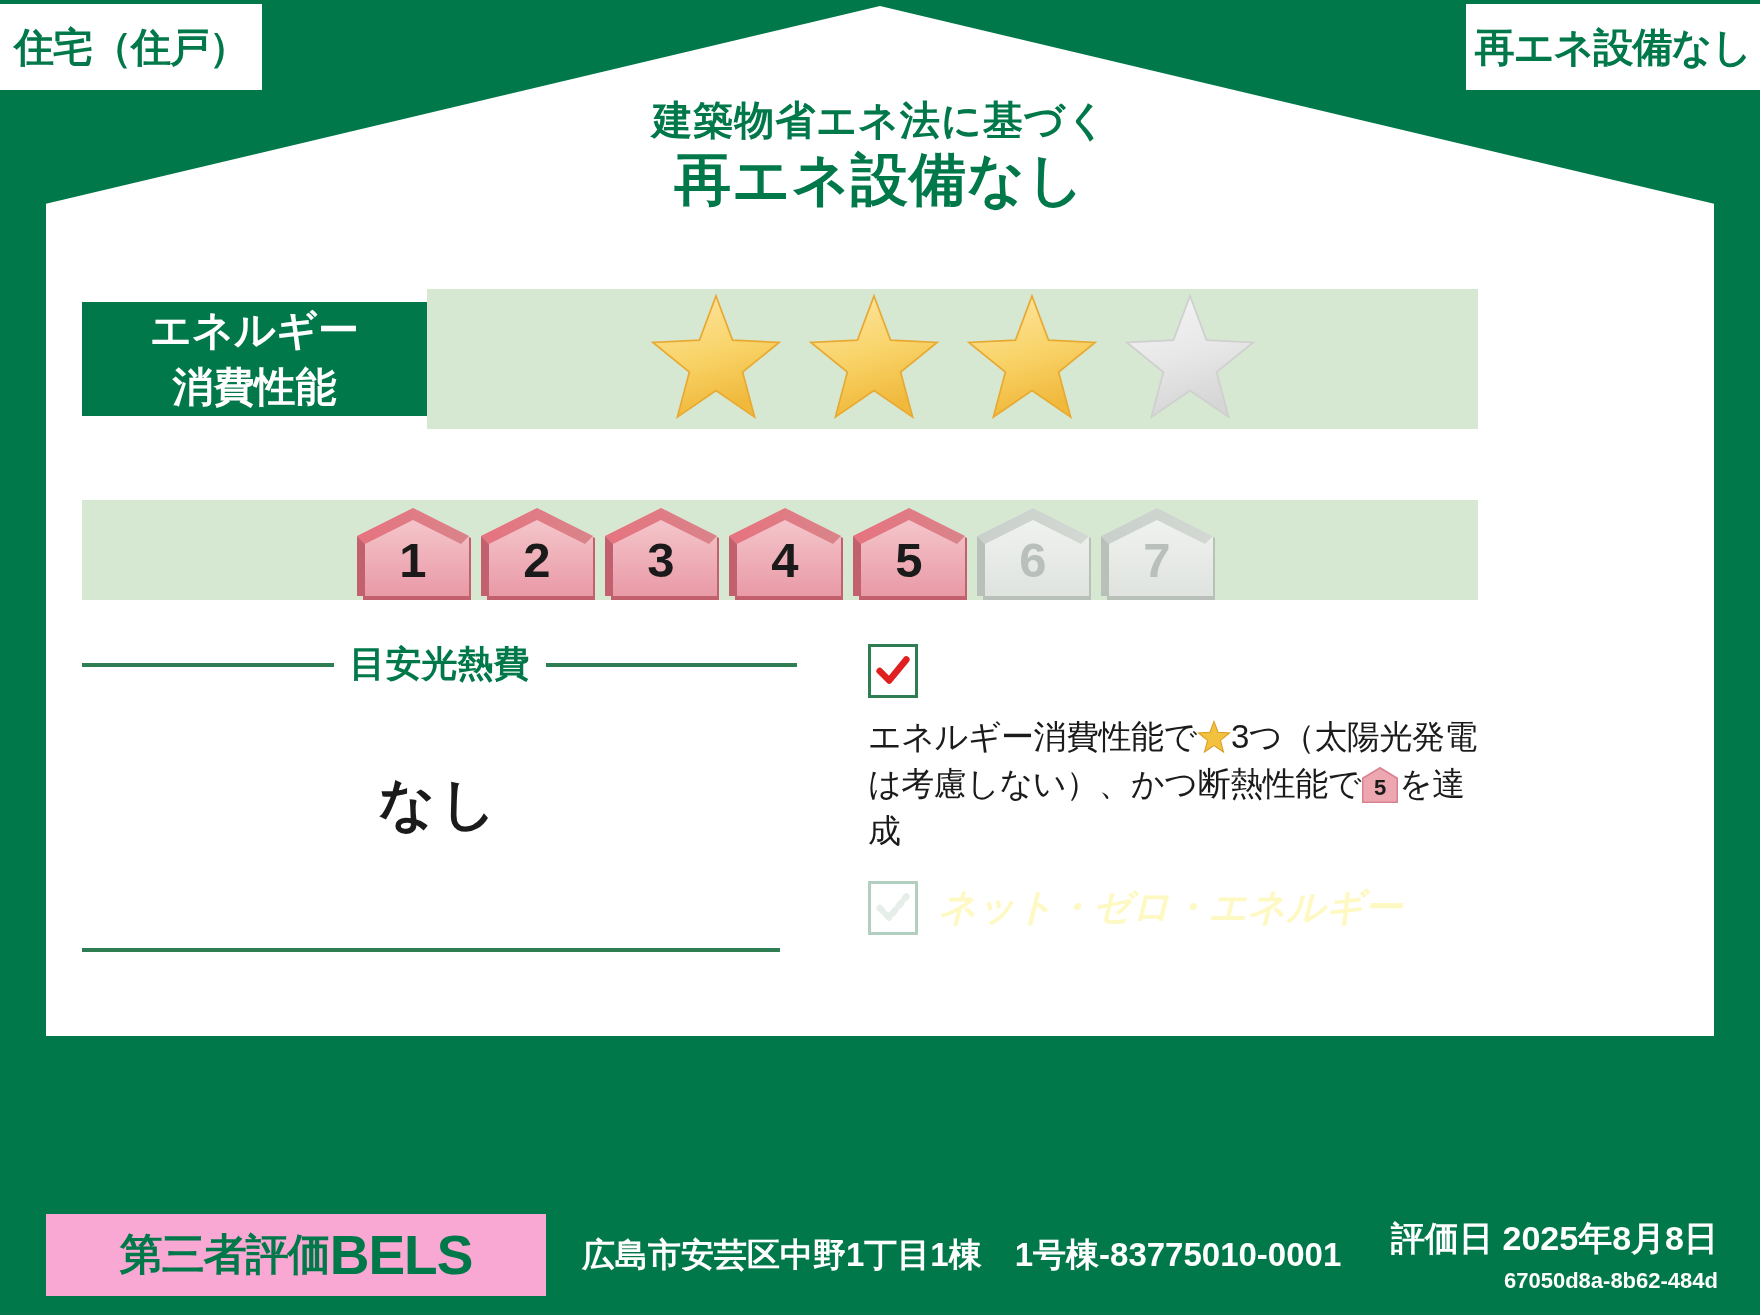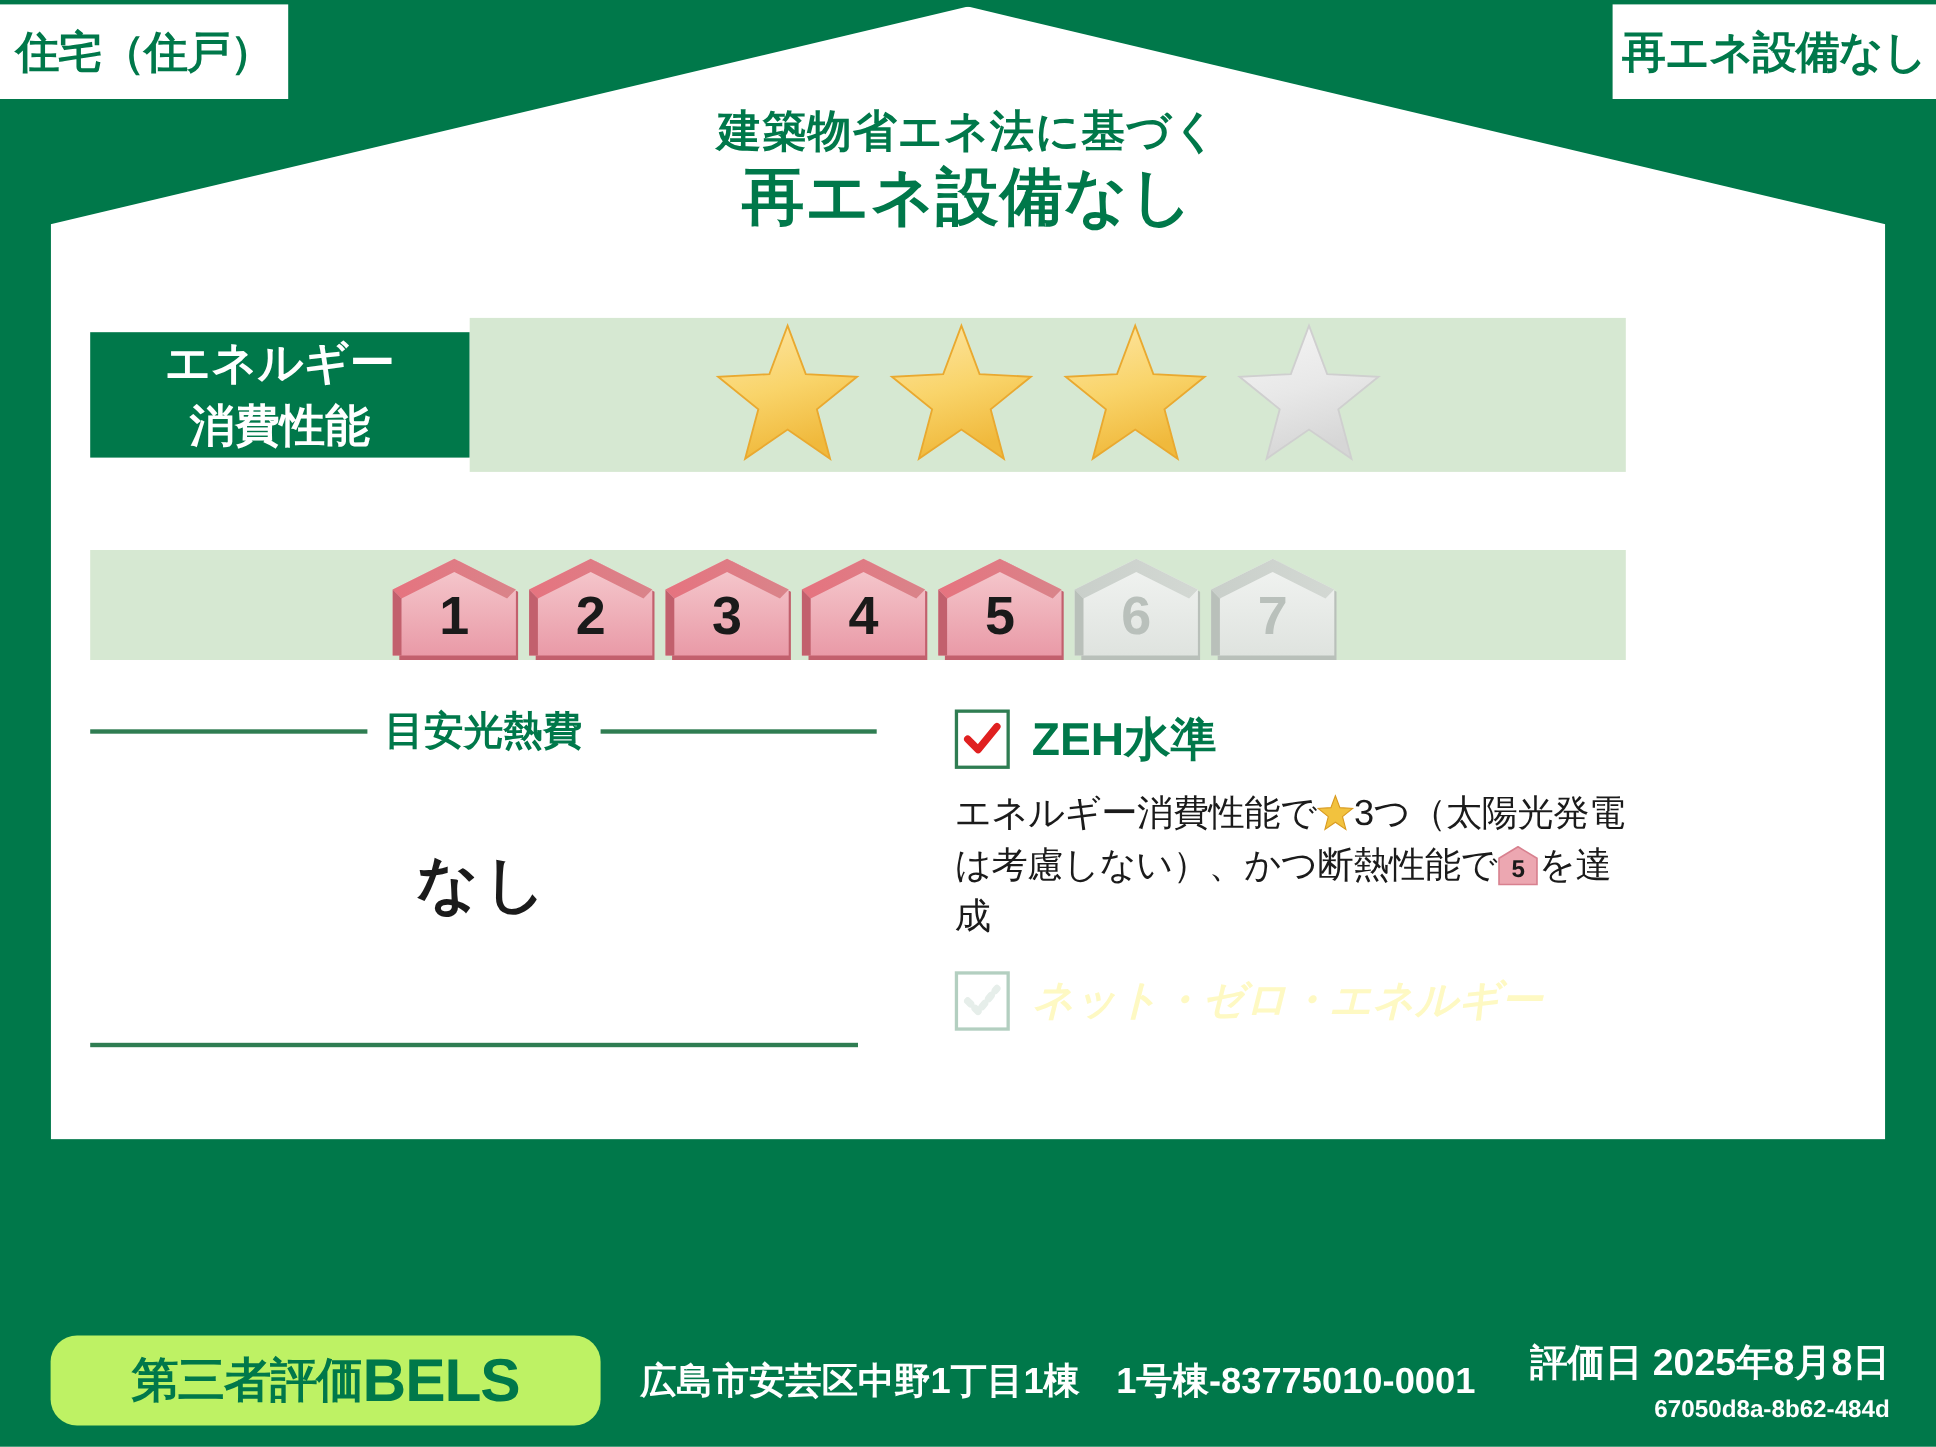--- a/index.html
+++ b/index.html
@@ -152,23 +152,23 @@
   }
   #zeh-nze{margin-top:26px;}
 
   
   #bottom-bar{
     position:absolute;left:0;bottom:0;width:1760px;height:120px;
     background:#00784a;z-index:7;
     display:flex;align-items:center;
   }
   #bels-box{
-    margin-left:46px;background:#bef264;
+    margin-left:46px;background:#f9a8d4;
     width:500px;height:82px;
-    display:flex;align-items:center;justify-content:center;border-radius:24px;
+    display:flex;align-items:center;justify-content:center;
   }
   #bels-jp{color:#00784a;font-weight:bold;font-size:43px;letter-spacing:-1px;}
   #bels-en{color:#00784a;font-weight:bold;font-size:55px;letter-spacing:-1px;}
   #address{
     color:#ffffff;font-size:33px;font-weight:bold;margin-left:36px;
     white-space:nowrap;
   }
   #right-meta{
     margin-left:auto;margin-right:42px;text-align:right;color:#ffffff;
   }
@@ -402,21 +402,20 @@
 </div>
 <div id="cost-bottom-rule"></div>
 
 <div id="zeh-area">
   <div class="zeh-row">
     <span class="chk">
       <svg viewBox="0 0 40 40">
         <path d="M6 20 L16 30 L34 8" fill="none" stroke="#e02020" stroke-width="7" stroke-linecap="round" stroke-linejoin="round"></path>
       </svg>
     </span>
-    <span class="zeh-label">ZEH水準</span>
   </div>
 
   <div id="zeh-desc">
     <span>エネルギー消費性能で</span><span class="inline-star"><svg viewBox="0 0 100 100">
           <polygon points="50,4 62,36 96,38 69,60 78,94 50,75 22,94 31,60 4,38 38,36" fill="#f2c23e" stroke="#d99b21" stroke-width="3"></polygon>
         </svg></span><span>3つ（太陽光発電</span><br><span>は考慮しない）、かつ断熱性能で</span><span class="inline-house"><svg viewBox="0 0 100 96">
           <polygon points="50,2 96,30 96,94 4,94 4,30" fill="#eca7b1" stroke="#d8818f" stroke-width="4"></polygon>
         </svg><b>5</b></span><span>を達成</span>
   </div>
 

